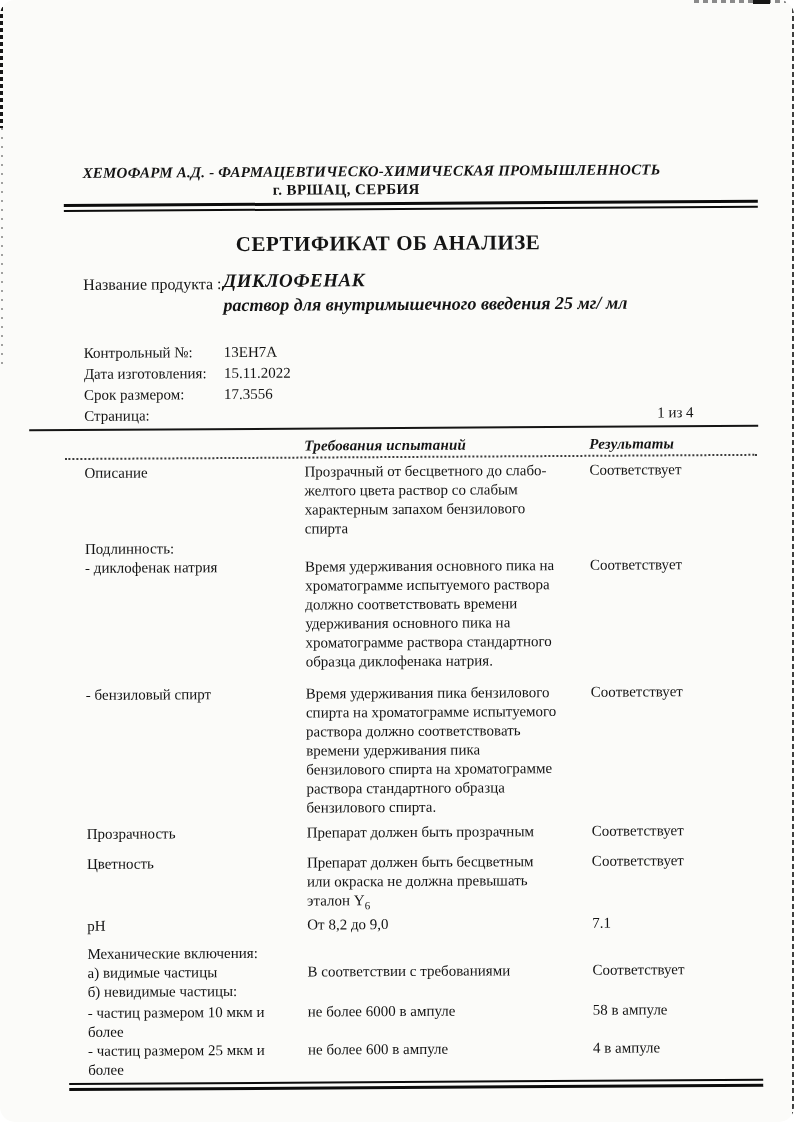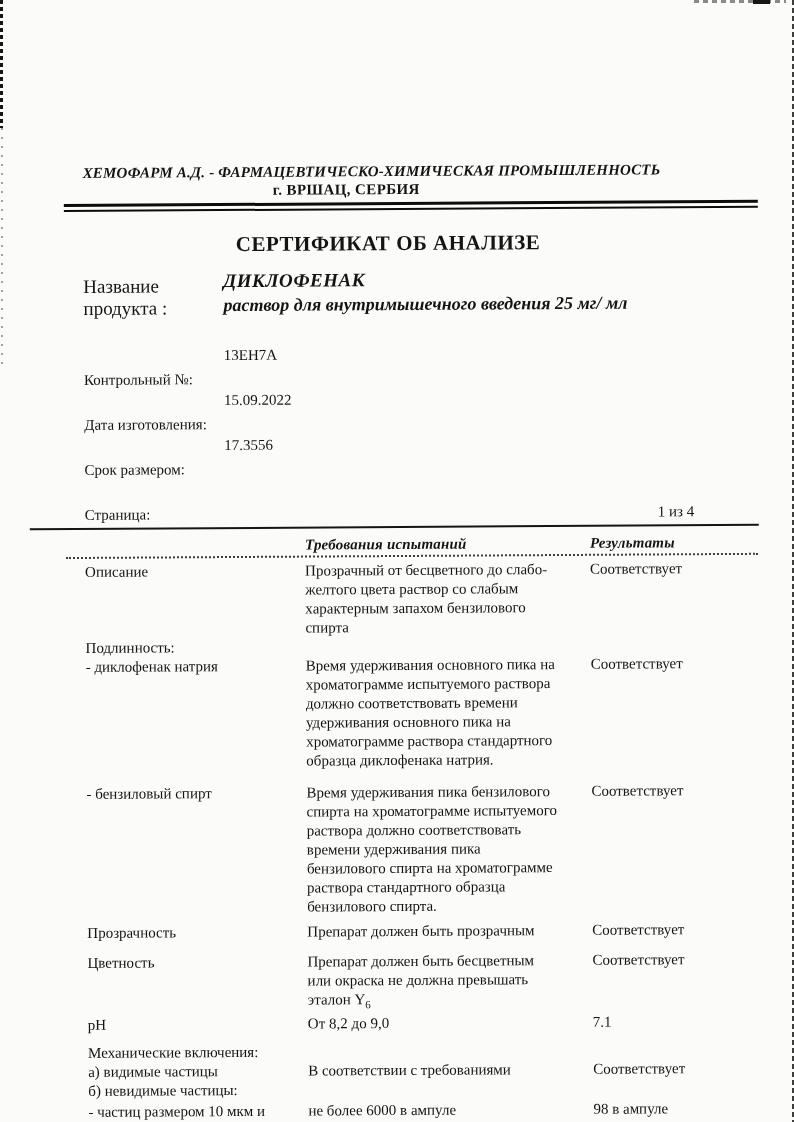--- a/index.html
+++ b/index.html
@@ -10,20 +10,21 @@
     background: #ffffff;
   }
   .page {
     position: relative;
     width: 794px;
     height: 1122px;
     overflow: hidden;
     background: #fbfbf9;
     font-family: "Liberation Serif", "DejaVu Serif", serif;
     color: #141414;
+    border-radius: 15px;
   }
   
   .edge-left {
     position: absolute; left: 0; top: 0; width: 3px; height: 128px;
     background: repeating-linear-gradient(to bottom, #161616 0 4px, transparent 4px 7px);
   }
   .edge-left-faint {
     position: absolute; left: 1px; top: 128px; width: 2px; height: 240px; opacity: .45;
     background: repeating-linear-gradient(to bottom, #333 0 2px, transparent 2px 9px);
   }
@@ -44,27 +45,27 @@
   .company-l1 { font-style: italic; font-size: 15px; letter-spacing: .2px; white-space: nowrap; }
   .company-l2 { font-size: 15px; letter-spacing: .4px; margin: 1px 0 0 190px; }
 
   .rule-double { margin: 4px 0 0 66px; width: 694px; }
   .rule-double .a { height: 3px; background: #0c0c0c; }
   .rule-double .b { height: 2px; background: #0c0c0c; margin-top: 3px; }
 
   .doc-title { margin-top: 21px; width: 780px; text-align: center; font-size: 21px; font-weight: bold; letter-spacing: .5px; }
 
   .product { display: flex; margin: 13px 0 0 85px; }
-  .product-label { width: 140px; font-size: 19px; padding-top: 5px; }
+  .product-label { width: 140px; font-size: 16px; padding-top: 5px; }
   .product-name { font-size: 19px; font-weight: bold; font-style: italic; letter-spacing: .5px; }
   .product-form { font-size: 18px; font-weight: bold; font-style: italic; margin-top: 3px; white-space: nowrap; }
 
   .info { margin: 26px 0 0 85px; font-size: 15px; line-height: 21px; position: relative; width: 660px; }
   .info-row { display: flex; }
-  .info-label { width: 140px; margin-top: 24px; }
+  .info-label { width: 140px; }
   .page-num { position: absolute; left: 573px; bottom: 0; }
 
   .rule-page { margin: 2px 0 0 30px; width: 729px; height: 2px; background: #151515; }
 
   .thead { display: grid; grid-template-columns: 220px 285px 162px; margin: 8px 0 0 85px;
            font-size: 15px; font-weight: bold; font-style: italic; letter-spacing: .2px; }
   .rule-dotted { margin: 2px 0 0 66px; width: 692px; height: 0; border-top: 2px dotted #3c3c3c; }
 
   .rows { margin-top: 4px; font-size: 15px; line-height: 19px; }
   .trow { display: grid; grid-template-columns: 220px 285px 162px; margin-left: 85px; }
@@ -115,21 +116,21 @@
       </div>
     </div>
 
     <div class="info">
       <div class="info-row">
         <div class="info-label">Контрольный №:</div>
         <div>13EH7A</div>
       </div>
       <div class="info-row">
         <div class="info-label">Дата изготовления:</div>
-        <div>15.09.2022</div>
+        <div>15.11.2022</div>
       </div>
       <div class="info-row">
         <div class="info-label">Срок размером:</div>
         <div>17.3556</div>
       </div>
       <div class="info-row">
         <div class="info-label">Страница:</div>
       </div>
       <div class="page-num">1 из 4</div>
     </div>
@@ -219,27 +220,28 @@
       <div class="trow">
         <div class="cell-name">б) невидимые частицы:</div>
         <div class="cell-req"></div>
         <div class="cell-res"></div>
       </div>
 
       <div class="trow mt2">
         <div class="cell-name">- частиц размером 10 мкм и
 более</div>
         <div class="cell-req">не более 6000 в ампуле</div>
-        <div class="cell-res">98 в ампуле</div>
+        <div class="cell-res">58 в ампуле</div>
       </div>
 
       <div class="trow">
         <div class="cell-name">- частиц размером 25 мкм и
 более</div>
         <div class="cell-req">не более 600 в ампуле</div>
+        <div class="cell-res">4 в ампуле</div>
       </div>
 
     </div>
 
     <div class="rule-bottom">
       <div class="a"></div>
         <div class="b"></div>
     </div>
 
   </div>

